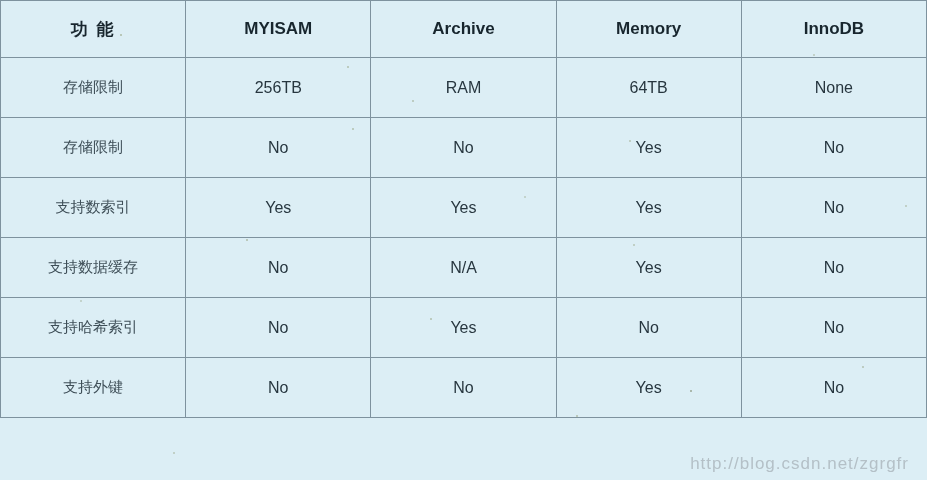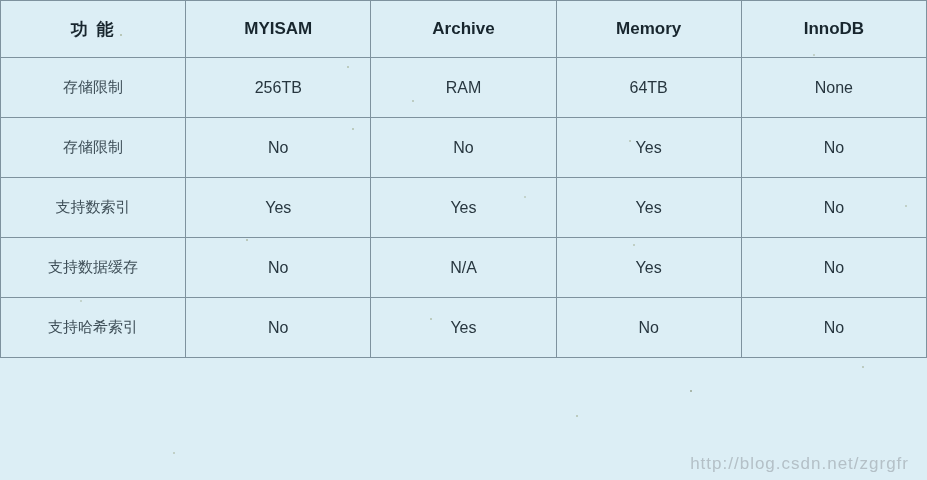--- a/index.html
+++ b/index.html
@@ -118,17 +118,24 @@
         <td>Yes</td>
         <td>No</td>
       </tr>
       <tr>
         <td class="feature">支持哈希索引</td>
         <td>No</td>
         <td>Yes</td>
         <td>No</td>
         <td>No</td>
       </tr>
+      <tr>
+        <td class="feature">支持外键</td>
+        <td>No</td>
+        <td>No</td>
+        <td>Yes</td>
+        <td>No</td>
+      </tr>
     </tbody>
   </table>
 
   <div class="watermark">http://blog.csdn.net/zgrgfr</div>
 </div>
 
 </body></html>

